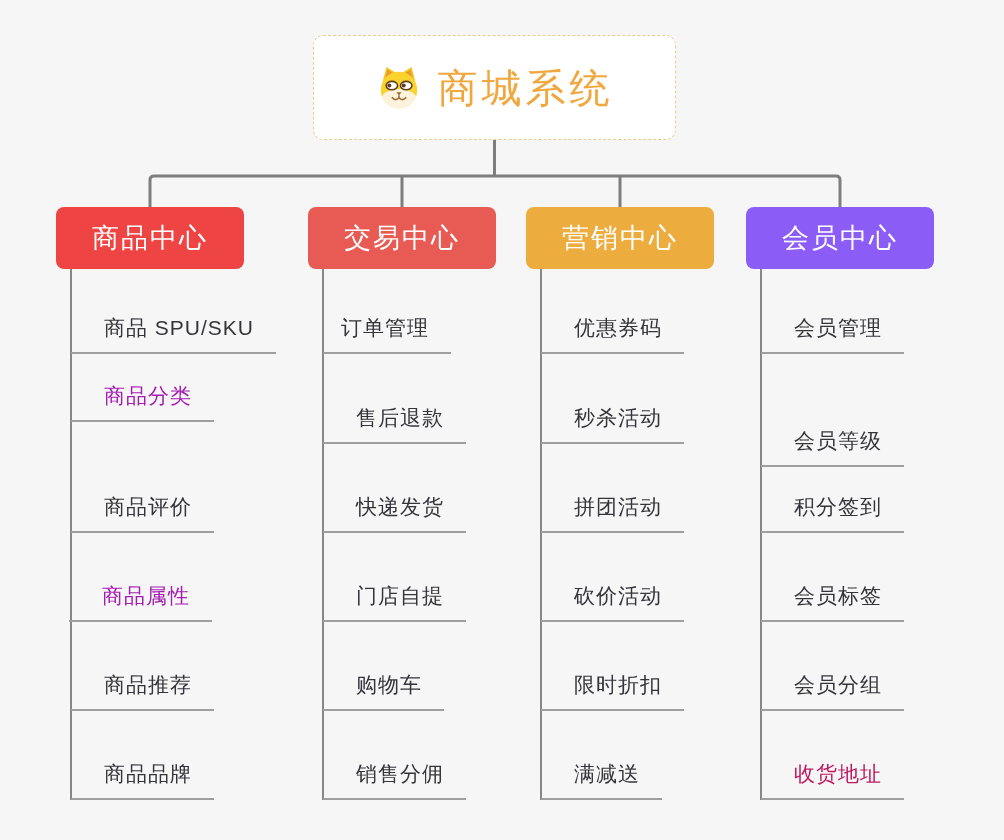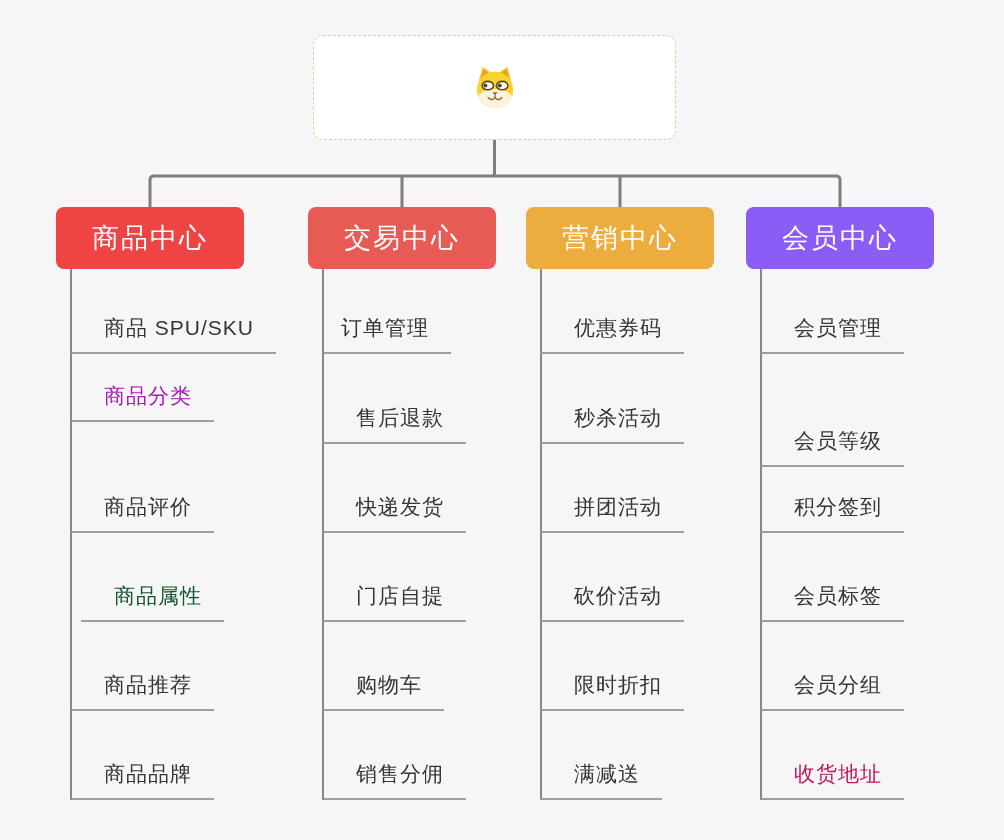--- a/index.html
+++ b/index.html
@@ -68,28 +68,29 @@
         </clipPath>
       <ellipse cx="24" cy="37" rx="19" ry="12" fill="#fdf3dd" clip-path="url(#headclip)"></ellipse>
       <ellipse cx="16.5" cy="21.5" rx="6" ry="4.4" fill="#ffffff" stroke="#5f4316" stroke-width="1.6"></ellipse>
       <ellipse cx="31.5" cy="21.5" rx="6" ry="4.4" fill="#ffffff" stroke="#5f4316" stroke-width="1.6"></ellipse>
       <circle cx="13.9" cy="21.5" r="2.1" fill="#5f4316"></circle>
       <circle cx="28.9" cy="21.5" r="2.1" fill="#5f4316"></circle>
       <polygon points="21.3,28.5 26.7,28.5 24,31.8" fill="#9a6a33"></polygon>
       <line x1="24" y1="31.5" x2="24" y2="34.2" stroke="#9a6a33" stroke-width="1.5"></line>
       <path d="M17,34.2 Q20.5,38 24,34.2 Q27.5,38 31,34.2" fill="none" stroke="#9a6a33" stroke-width="1.8" stroke-linecap="round"></path>
     </svg>
+    <span class="root-title" style="color: rgb(240, 167, 62);">商城系统</span>
   </div>
 
   <div id="branches">
       <div class="branch-node" style="left: 56px; width: 188px; background: #ef4444;">商品中心</div>
       <div class="leaf-node" style="left: 71px; top: 313px; border-bottom-color: rgb(158, 158, 158); color: rgb(52, 52, 59);">商品 SPU/SKU</div>
       <div class="leaf-node" style="left: 71px; top: 381px; border-bottom-color: rgb(158, 158, 158); color: #a21caf;">商品分类</div>
       <div class="leaf-node" style="left: 71px; top: 492px; border-bottom-color: rgb(158, 158, 158); color: rgb(52, 52, 59);">商品评价</div>
-      <div class="leaf-node" style="left: 81px; top: 581px; border-bottom-color: rgb(158, 158, 158); color: #14532d; text-align: center;">商品属性</div>
+      <div class="leaf-node" style="left: 69px; top: 581px; border-bottom-color: rgb(158, 158, 158); color: #a21caf; text-align: center;">商品属性</div>
       <div class="leaf-node" style="left: 71px; top: 670px; border-bottom-color: rgb(158, 158, 158); color: rgb(52, 52, 59);">商品推荐</div>
       <div class="leaf-node" style="left: 71px; top: 759px; border-bottom-color: rgb(158, 158, 158); color: rgb(52, 52, 59);">商品品牌</div>
       <div class="branch-node" style="left: 308px; width: 188px; background: rgb(232, 91, 84);">交易中心</div>
       <div class="leaf-node" style="left: 323px; top: 313px; border-bottom-color: rgb(158, 158, 158); color: rgb(52, 52, 59); padding-left: 18px;">订单管理</div>
       <div class="leaf-node" style="left: 323px; top: 403px; border-bottom-color: rgb(158, 158, 158); color: rgb(52, 52, 59);">售后退款</div>
       <div class="leaf-node" style="left: 323px; top: 492px; border-bottom-color: rgb(158, 158, 158); color: rgb(52, 52, 59);">快递发货</div>
       <div class="leaf-node" style="left: 323px; top: 581px; border-bottom-color: rgb(158, 158, 158); color: rgb(52, 52, 59);">门店自提</div>
       <div class="leaf-node" style="left: 323px; top: 670px; border-bottom-color: rgb(158, 158, 158); color: rgb(52, 52, 59);">购物车</div>
       <div class="leaf-node" style="left: 323px; top: 759px; border-bottom-color: rgb(158, 158, 158); color: rgb(52, 52, 59);">销售分佣</div>
       <div class="branch-node" style="left: 526px; width: 188px; background: rgb(237, 172, 62);">营销中心</div>

